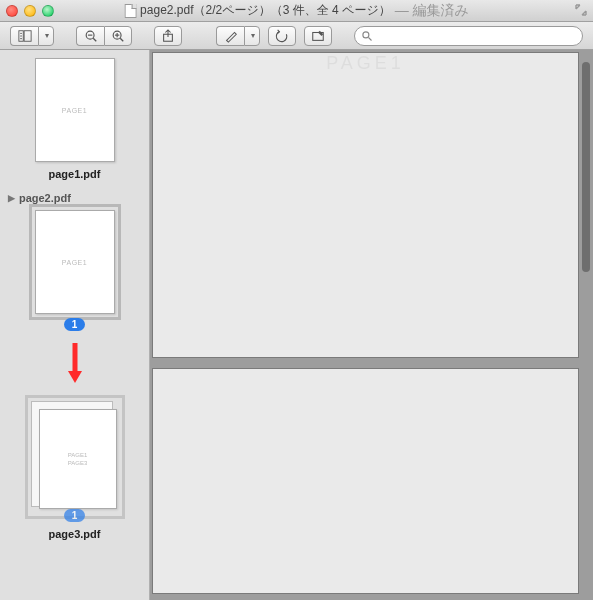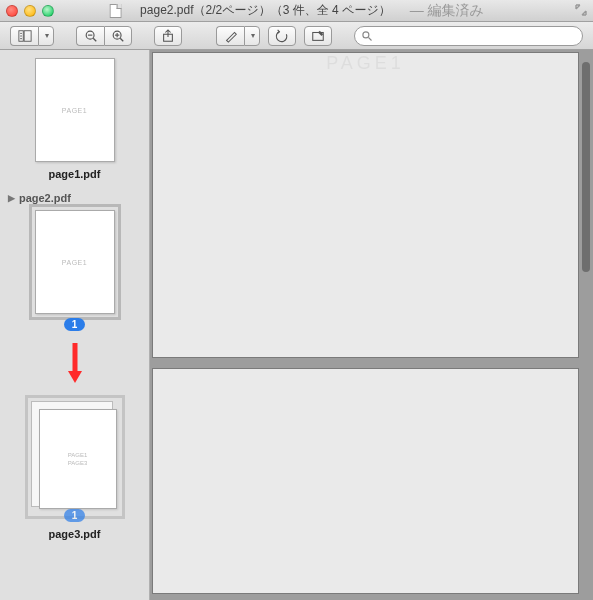--- a/index.html
+++ b/index.html
@@ -4,21 +4,21 @@
 <style>
 * { box-sizing: border-box; margin: 0; padding: 0; }
 body { font-family: "Helvetica Neue", Arial, sans-serif; font-size: 11px; background: #fff; width: 593px; height: 600px; overflow: hidden; }
 
 .titlebar { height: 22px; background: linear-gradient(#e8e8e8, #d0d0d0); border-bottom: 1px solid #a0a0a0; display: flex; align-items: center; padding: 0 6px; position: relative; }
 .traffic { display: flex; gap: 6px; }
 .tl { width: 12px; height: 12px; border-radius: 50%; border: 0.5px solid rgba(0,0,0,0.2); }
 .tl.red { background: radial-gradient(circle at 40% 35%, #ff8a80, #ff3b30); }
 .tl.yellow { background: radial-gradient(circle at 40% 35%, #ffe082, #ffb300); }
 .tl.green { background: radial-gradient(circle at 40% 35%, #b9f6ca, #00c853); }
-.title-text { position: absolute; left: 50%; transform: translateX(-50%); display: flex; align-items: center; gap: 19px; color: #444; font-size: 12px; white-space: nowrap; }
+.title-text { position: absolute; left: 50%; transform: translateX(-50%); display: flex; align-items: center; gap: 4px; color: #444; font-size: 12px; white-space: nowrap; }
 .title-text .doc-ic { width: 12px; height: 14px; background: #fff; border: 1px solid #999; position: relative; }
 .title-text .doc-ic::after { content:""; position:absolute; right:-1px; top:-1px; width:4px; height:4px; background:#e0e0e0; border-left:1px solid #999; border-bottom:1px solid #999;}
 .title-edited { color: #999; font-size: 14px; }
 .maxbtn { margin-left: auto; color: #999; font-size: 10px; }
 
 .toolbar { height: 28px; background: linear-gradient(#ececec, #d6d6d6); border-bottom: 1px solid #a0a0a0; display: flex; align-items: center; padding: 0 10px; gap: 8px; }
 .tbtn { height: 20px; min-width: 28px; background: linear-gradient(#fdfdfd,#e6e6e6); border: 1px solid #9a9a9a; border-radius: 4px; display: flex; align-items: center; justify-content: center; font-size: 11px; color: #444; box-shadow: 0 1px 0 rgba(255,255,255,0.5) inset; }
 .tbtn.seg-l { border-radius: 4px 0 0 4px; border-right: none; }
 .tbtn.seg-r { border-radius: 0 4px 4px 0; }
 .tbtn .tri { font-size: 8px; margin-left: 2px; color: #666; }

